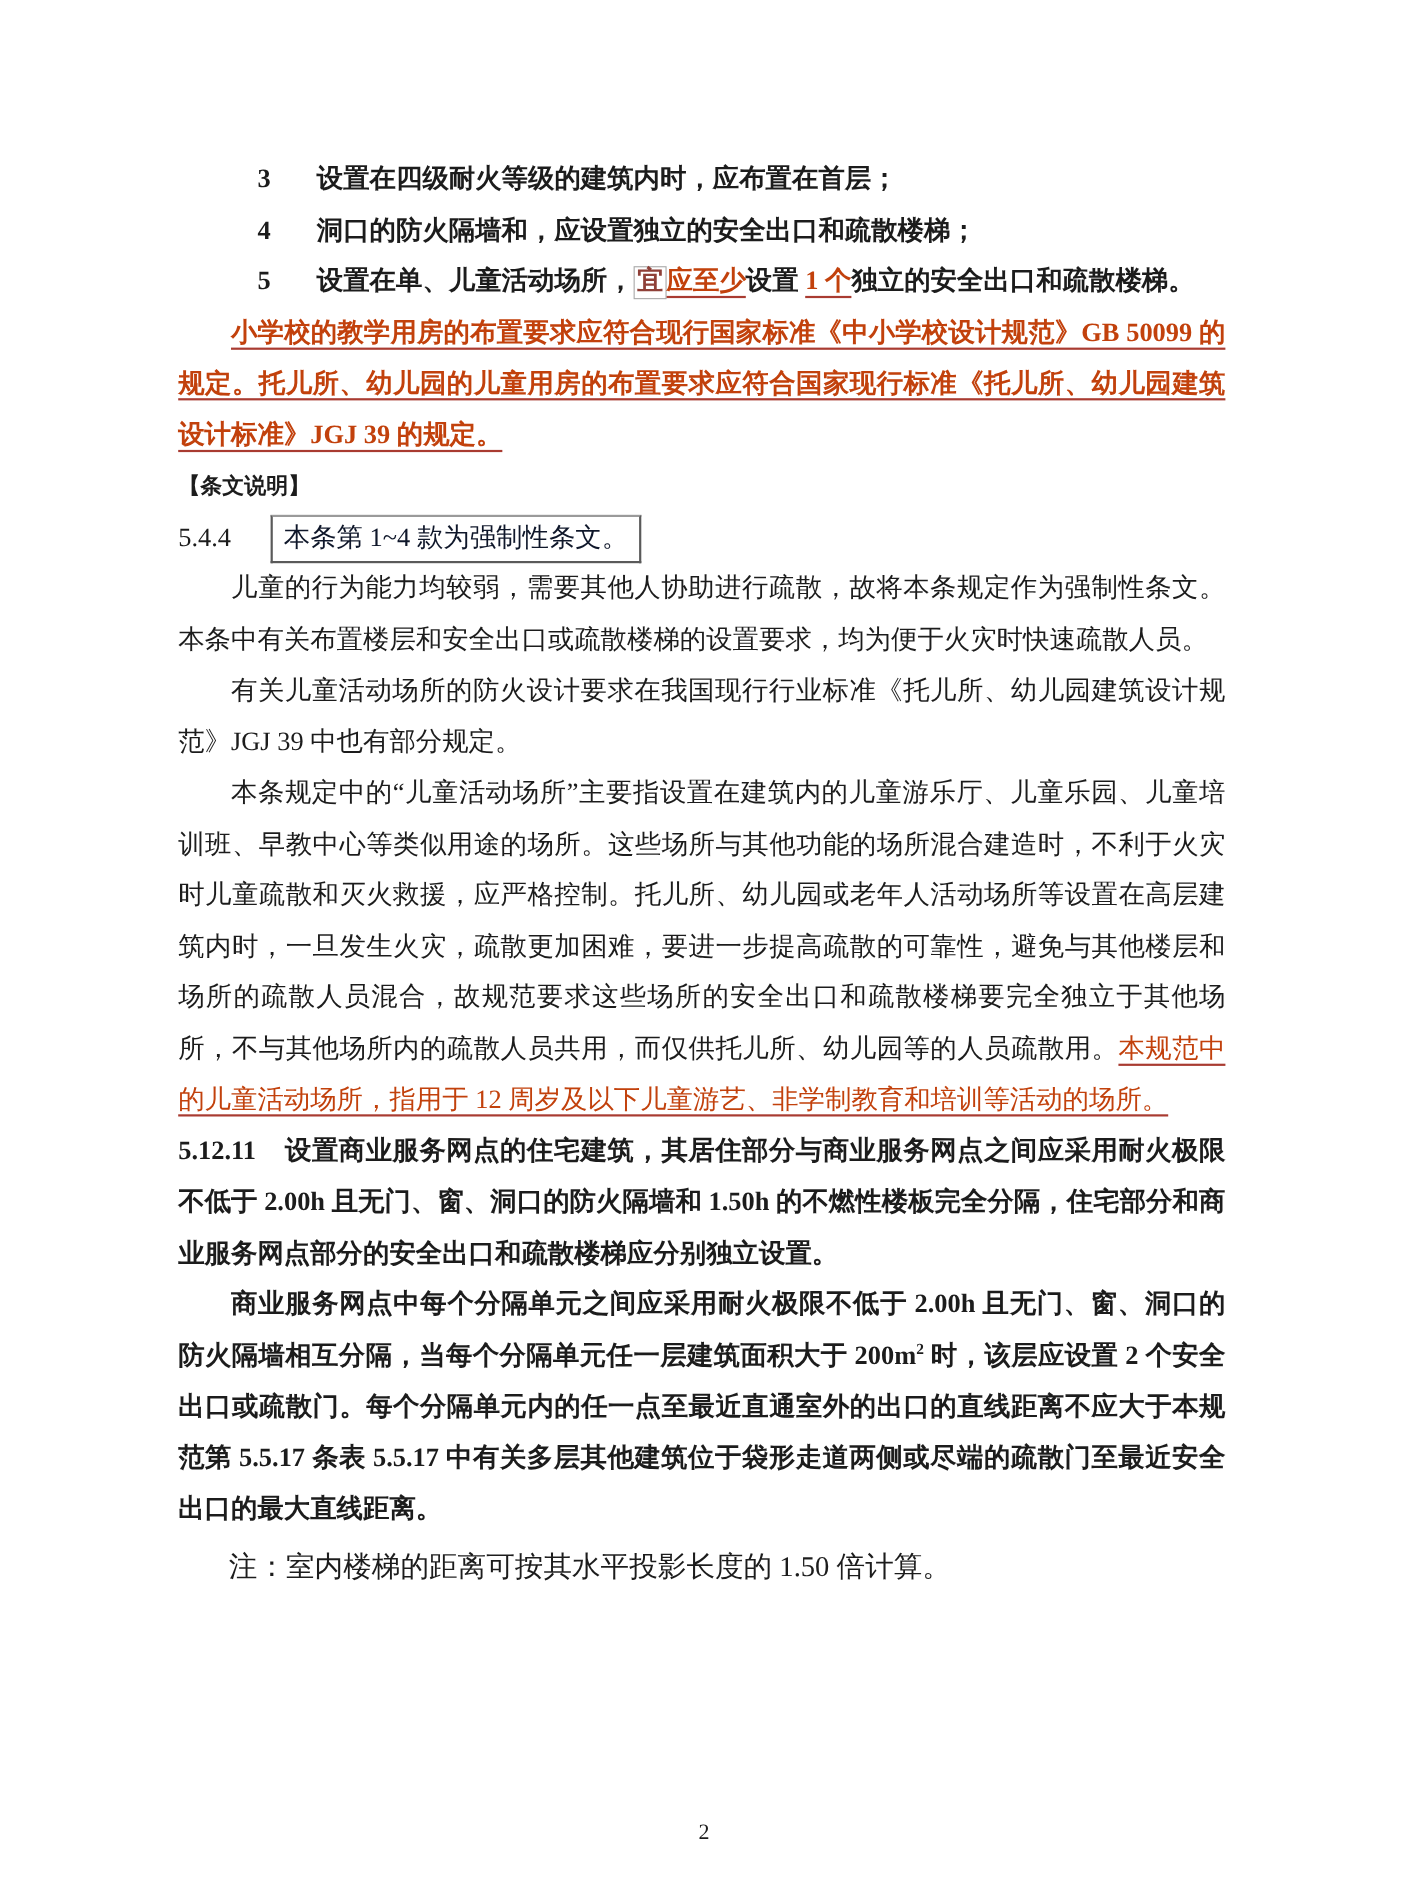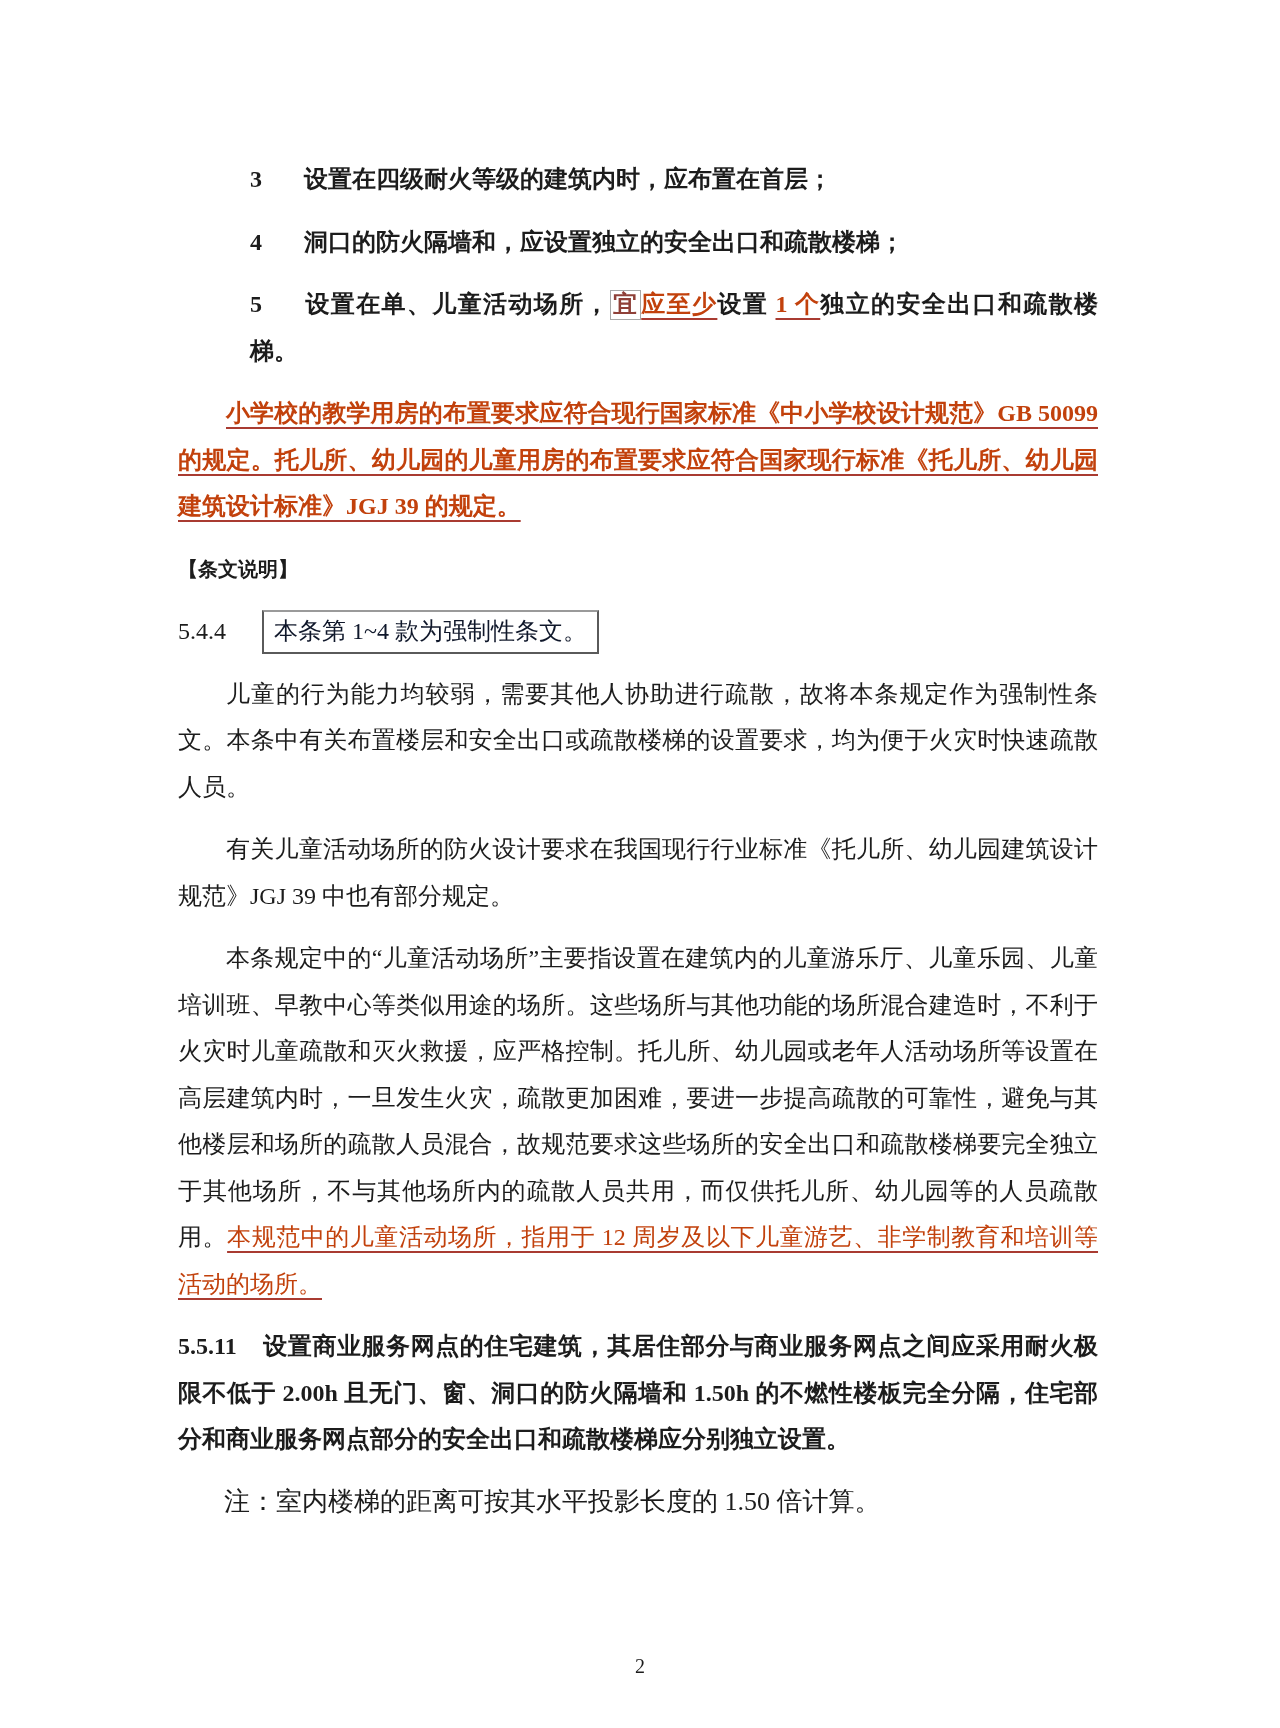--- a/index.html
+++ b/index.html
@@ -12,21 +12,21 @@
     overflow: hidden;
   }
   .content {
     position: absolute;
     left: 162px; top: 140px;
     width: 952px;
     font-size: 24px;
     line-height: 46.5px;
     text-align: justify;
   }
-  p { margin: 16px; }
+  p { margin: 0; }
 
   
   .clause { font-weight: bold; }
   .plain  { font-weight: normal; }
 
   .list-item { padding-left: 72px; }
   .item-num { display: inline-block; min-width: 14px; margin-right: 40px; }
 
   .indent { text-indent: 48px; }
 
@@ -110,22 +110,25 @@
 
   <p class="indent plain">儿童的行为能力均较弱，需要其他人协助进行疏散，故将本条规定作为强制性条文。本条中有关布置楼层和安全出口或疏散楼梯的设置要求，均为便于火灾时快速疏散人员。</p>
 
   <p class="indent plain">有关儿童活动场所的防火设计要求在我国现行行业标准《托儿所、幼儿园建筑设计规范》JGJ 39 中也有部分规定。</p>
 
   <p class="indent plain">
     <span>本条规定中的“儿童活动场所”主要指设置在建筑内的儿童游乐厅、儿童乐园、儿童培训班、早教中心等类似用途的场所。这些场所与其他功能的场所混合建造时，不利于火灾时儿童疏散和灭火救援，应严格控制。托儿所、幼儿园或老年人活动场所等设置在高层建筑内时，一旦发生火灾，疏散更加困难，要进一步提高疏散的可靠性，避免与其他楼层和场所的疏散人员混合，故规范要求这些场所的安全出口和疏散楼梯要完全独立于其他场所，不与其他场所内的疏散人员共用，而仅供托儿所、幼儿园等的人员疏散用。</span><span class="red-ins">本规范中的儿童活动场所，指用于 12 周岁及以下儿童游艺、非学制教育和培训等活动的场所。</span>
   </p>
 
   <p class="clause">
-    <span class="clause-num-inline">5.5.11</span><span>设置商业服务网点的住宅建筑，其居住部分与商业服务网点之间应采用耐火极限不低于 2.00h 且无门、窗、洞口的防火隔墙和 1.50h 的不燃性楼板完全分隔，住宅部分和商业服务网点部分的安全出口和疏散楼梯应分别独立设置。</span>
+    <span class="clause-num-inline">5.12.11</span><span>设置商业服务网点的住宅建筑，其居住部分与商业服务网点之间应采用耐火极限不低于 2.00h 且无门、窗、洞口的防火隔墙和 1.50h 的不燃性楼板完全分隔，住宅部分和商业服务网点部分的安全出口和疏散楼梯应分别独立设置。</span>
   </p>
 
+  <p class="indent clause">
+    <span>商业服务网点中每个分隔单元之间应采用耐火极限不低于 2.00h 且无门、窗、洞口的防火隔墙相互分隔，当每个分隔单元任一层建筑面积大于 200m</span><sup class="sq">2</sup><span> 时，该层应设置 2 个安全出口或疏散门。每个分隔单元内的任一点至最近直通室外的出口的直线距离不应大于本规范第 5.5.17 条表 5.5.17 中有关多层其他建筑位于袋形走道两侧或尽端的疏散门至最近安全出口的最大直线距离。</span>
+  </p>
 
 
   <p class="note-line">注：室内楼梯的距离可按其水平投影长度的 1.50 倍计算。</p>
 
 </div>
 
 <div class="page-number">2</div>
 
 </body></html>

